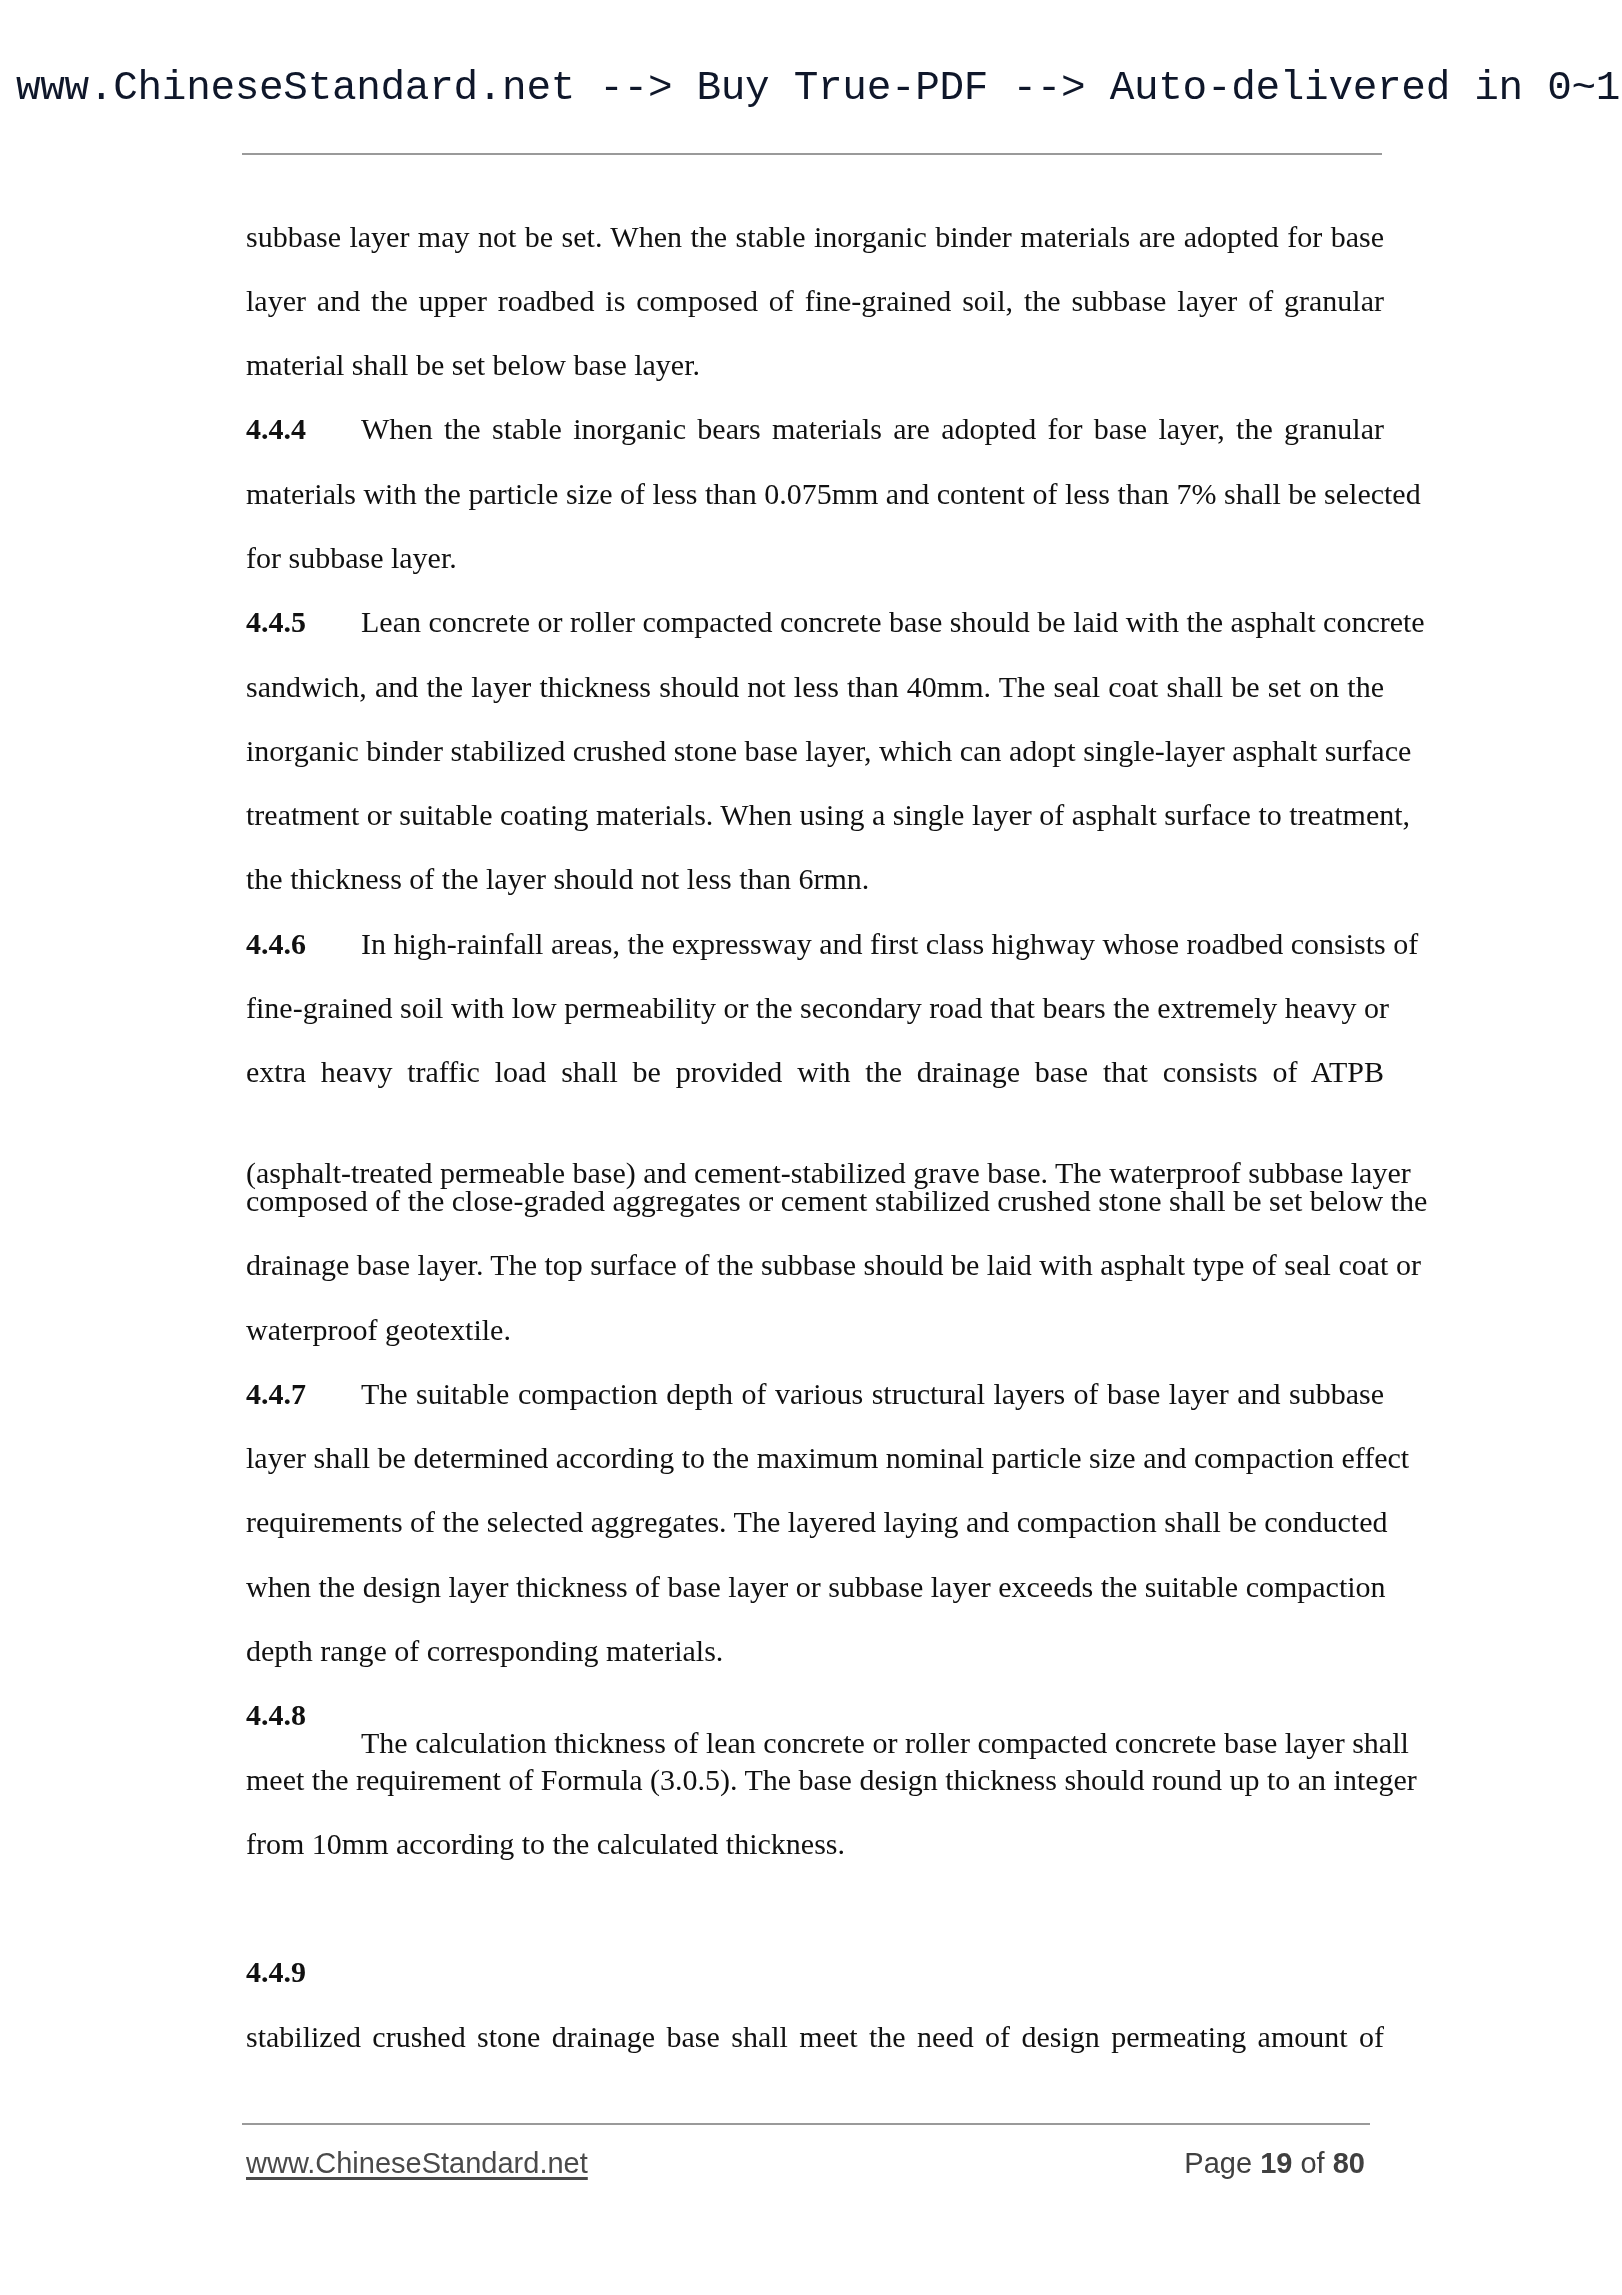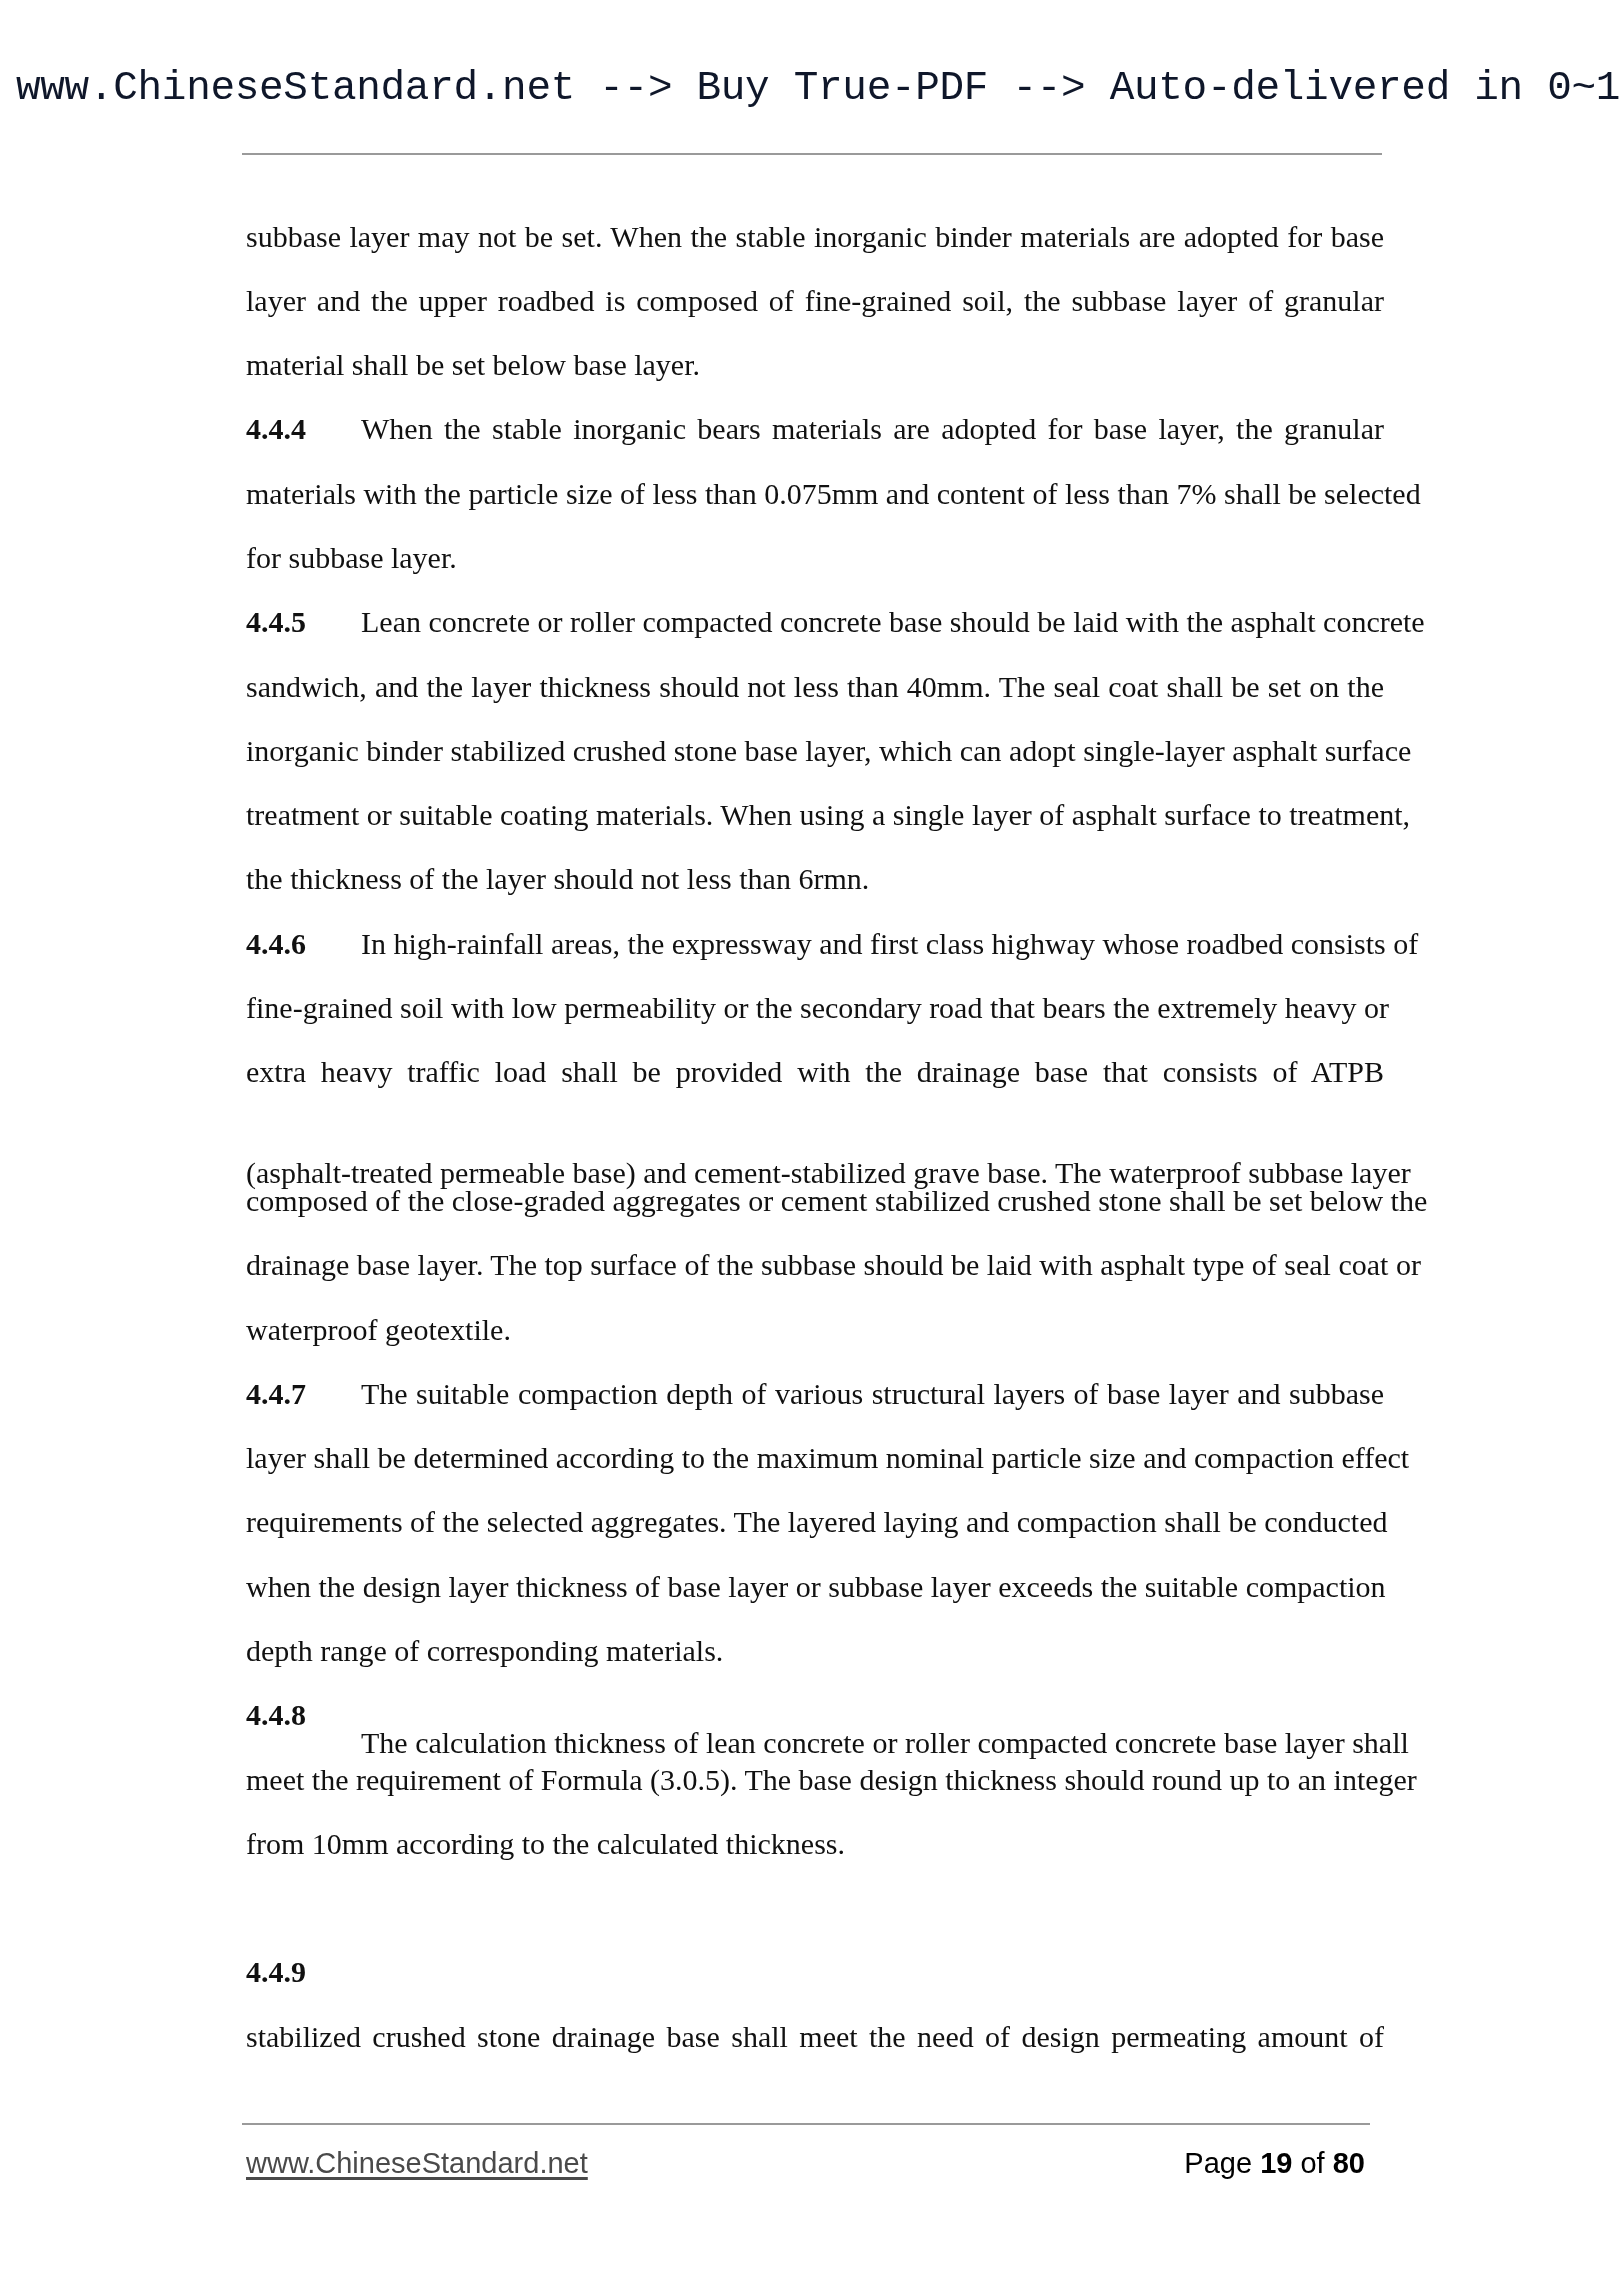--- a/index.html
+++ b/index.html
@@ -34,21 +34,21 @@
   .line.j .num { text-align:left; }
 
   .footer-link {
     position:absolute; left:246px; top:2147px;
     font-family:"Liberation Sans", sans-serif; font-size:29px; color:#4a4a4a;
     text-decoration:underline; text-decoration-thickness:2.5px; text-underline-offset:4.2px;
     line-height:33px; white-space:nowrap;
   }
   .footer-page {
     position:absolute; right:258px; top:2147px;
-    font-family:"Liberation Sans", sans-serif; font-size:29px; color:#000000;
+    font-family:"Liberation Sans", sans-serif; font-size:29px; color:#404040;
     line-height:33px; white-space:nowrap;
   }
   .footer-page b { font-weight:bold; }
 </style>
 </head>
 <body>
 
 <div class="page">
   <div class="banner">www.ChineseStandard.net --&gt; Buy True-PDF --&gt; Auto-delivered in 0~10 minutes.</div>
   <div class="rule top"></div>

